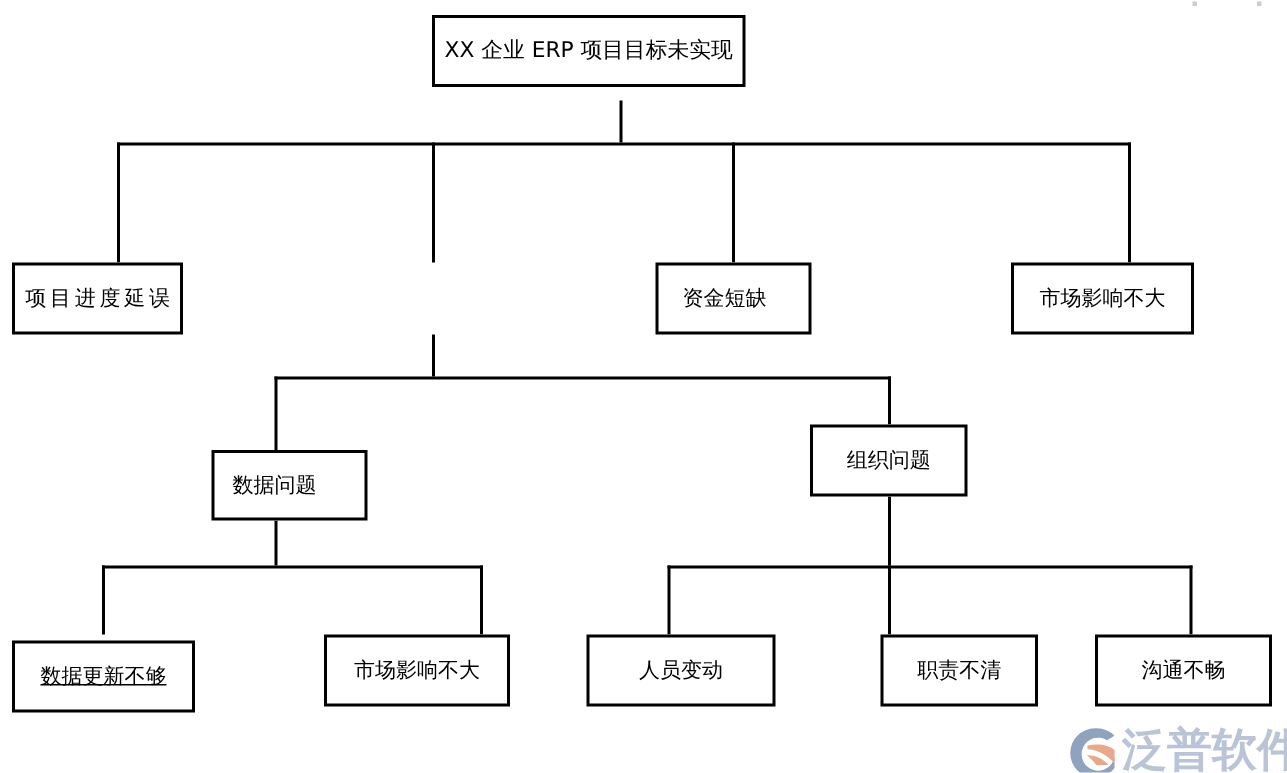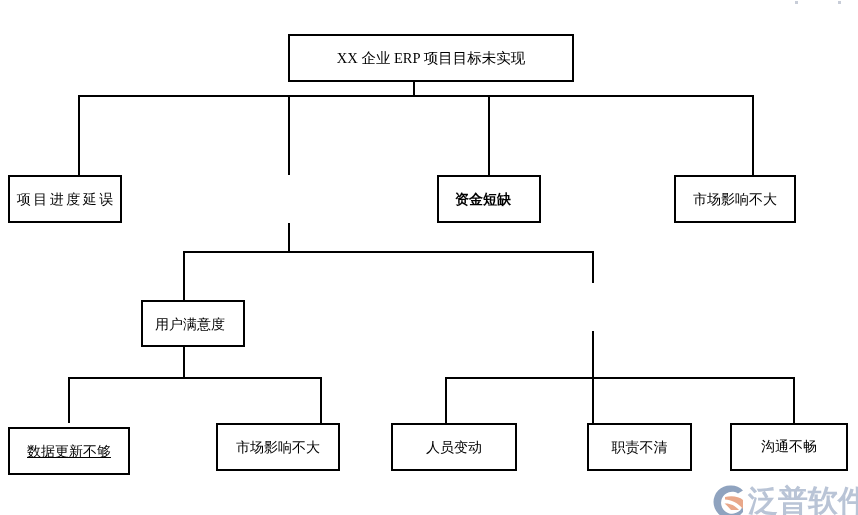--- a/index.html
+++ b/index.html
@@ -48,21 +48,20 @@
   }
   
   .spaced .txt {
     letter-spacing: 2.5px;
     text-indent: 2.5px;
   }
   
   .align-left {
     justify-content: flex-start;
     padding-left: 16px;
-    font-weight: bold;
   }
   .align-left-sm {
     justify-content: flex-start;
     padding-left: 12px;
   }
 
   
   #watermark {
     position: absolute;
     left: 712px;
@@ -112,21 +111,21 @@
   }
 </style>
 </head>
 <body>
 
 <div id="canvas">
 
   <div class="artifact" style="left:795px; top:1px;"></div>
   <div class="artifact" style="left:838px; top:1px;"></div>
 
-  <div class="node node-root" style="left:288px; top:34px; width:286px; height:48px;font-family:Liberation Serif, serif;">
+  <div class="node node-root" style="left:288px; top:10px; width:209px; height:48px;">
     <span class="txt">XX 企业 ERP 项目目标未实现</span>
   </div>
 
   <div class="line" style="left:413px; top:67px; width:2px; height:28px;"></div>
 
   <div class="line" style="left:78px; top:95px; width:676px; height:2px;"></div>
 
   <div class="line" style="left:78px; top:95px; width:2px; height:80px;"></div>
   <div class="line" style="left:288px; top:95px; width:2px; height:80px;"></div>
   <div class="line" style="left:488px; top:95px; width:2px; height:80px;"></div>
@@ -144,23 +143,26 @@
   <div class="node" style="left:662px; top:175px; width:122px; height:48px;margin-left:12px;">
     <span class="txt">市场影响不大</span>
   </div>
 
   <div class="line" style="left:288px; top:223px; width:2px; height:28px;"></div>
   <div class="line" style="left:183px; top:251px; width:411px; height:2px;"></div>
   <div class="line" style="left:183px; top:251px; width:2px; height:49px;"></div>
   <div class="line" style="left:592px; top:251px; width:2px; height:32px;"></div>
 
   <div class="node align-left-sm" style="left:141px; top:300px; width:104px; height:47px;">
-    <span class="txt">用户满意度</span>
-  </div>
-
+    <span class="txt">数据问题</span>
+  </div>
+
+  <div class="node" style="left:540px; top:283px; width:105px; height:48px;">
+    <span class="txt">组织问题</span>
+  </div>
 
   <div class="line" style="left:183px; top:347px; width:2px; height:30px;"></div>
   <div class="line" style="left:68px; top:377px; width:254px; height:2px;"></div>
   <div class="line" style="left:68px; top:377px; width:2px; height:46px;"></div>
   <div class="line" style="left:320px; top:377px; width:2px; height:46px;"></div>
 
   <div class="line" style="left:592px; top:331px; width:2px; height:46px;"></div>
   <div class="line" style="left:445px; top:377px; width:350px; height:2px;"></div>
   <div class="line" style="left:445px; top:377px; width:2px; height:46px;"></div>
   <div class="line" style="left:592px; top:377px; width:2px; height:46px;"></div>
@@ -175,21 +177,21 @@
   </div>
 
   <div class="node" style="left:391px; top:423px; width:126px; height:48px;">
     <span class="txt">人员变动</span>
   </div>
 
   <div class="node" style="left:540px; top:423px; width:105px; height:48px;margin-left:47px;">
     <span class="txt">职责不清</span>
   </div>
 
-  <div class="node" style="left:730px; top:423px; width:118px; height:48px;font-family:Liberation Mono, monospace;">
+  <div class="node" style="left:730px; top:423px; width:118px; height:48px;">
     <span class="txt">沟通不畅</span>
   </div>
 
   <div id="watermark">
     <svg class="wm-logo" viewBox="0 0 36 36">
       <path d="M18 1.5 A16.5 16.5 0 0 0 18 34.5 A16.5 16.5 0 0 0 31 28 L31 20 A11 11 0 1 1 26 9.5 L31 6.5 A16.5 16.5 0 0 0 18 1.5 Z" fill="#8fa3bf"></path>
       <path d="M13 13 C20 11.5 27 12.5 31 16 L31 25 C26 19 19 15.5 13 15.5 Z" fill="#e9a88a"></path>
       <path d="M12.5 19.5 C17 19 23 21 27 26 L19 26 C16.5 23 14.5 21 12.5 19.5 Z" fill="#e9a88a"></path>
     </svg>
     <div class="wm-word">泛普软件</div>

